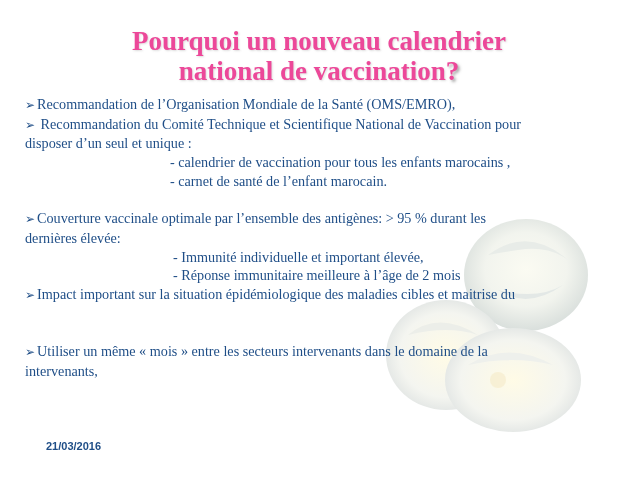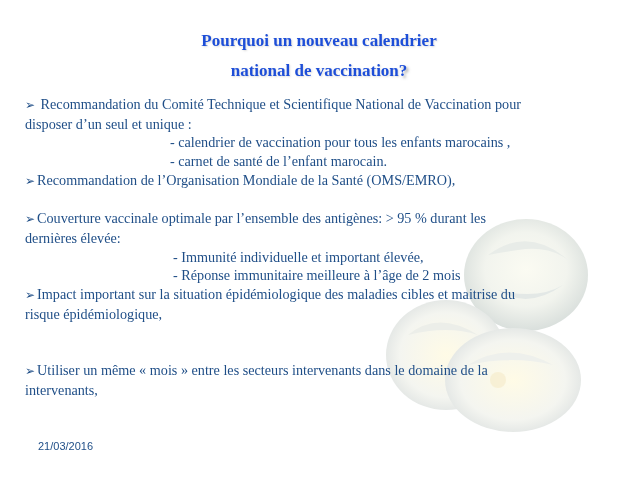--- a/index.html
+++ b/index.html
@@ -4,23 +4,23 @@
   <style>
     html, body { margin: 0; padding: 0; }
     body {
       width: 638px; height: 479px; background: #ffffff;
       position: relative; overflow: hidden;
       font-family: "Liberation Serif", "DejaVu Serif", serif;
     }
     .slide { position: absolute; inset: 0; background: #fff; }
     .title {
       position: absolute; left: 0; top: 26px; width: 638px;
-      text-align: center; color: #1d4ed8;
+      text-align: center; color: #ec4899;
       font-family: "Liberation Serif", serif; font-weight: bold;
-      font-size: 17px; line-height: 30px;
+      font-size: 27px; line-height: 30px;
       text-shadow: 1px 1px 2px rgba(120,120,120,0.25);
     }
     .title .line { display: block; }
     .title .qmark { text-shadow: 2px 2px 3px rgba(90,90,90,0.55); }
 
     .roses { position: absolute; left: 378px; top: 215px; width: 250px; height: 220px; }
 
     .body {
       position: absolute; left: 25px; top: 95px; width: 600px;
       color: #1f4e87; font-size: 14.2px; line-height: 18.7px;
@@ -28,21 +28,21 @@
     .p { display: block; white-space: nowrap; }
     .sub { padding-left: 145px; }
     .sub2 { padding-left: 148px; }
     .gap { height: 18.7px; }
     .arrow { font-size: 12px; margin-right: 2px; }
 
     .footer {
       position: absolute; top: 440px; color: #1f4e87;
       font-family: "Liberation Sans", "DejaVu Sans", sans-serif; font-size: 11px;
     }
-    .footer.date { left: 38px; }
+    .footer.date { left: 46px; font-weight: bold; }
     .footer.page { left: 558px; margin-top: 48px; }
   </style>
 </head>
 <body>
 
 <div class="slide">
 
   <svg class="roses" viewBox="0 0 250 220">
     <defs>
       <radialGradient id="rg1" cx="50%" cy="45%" r="55%">
@@ -67,41 +67,40 @@
   </svg>
 
   <div class="title">
     <span class="line">Pourquoi un nouveau calendrier</span>
     <span class="line"><span>national de vaccination</span><span class="qmark">?</span></span>
   </div>
 
   <div class="body">
 
     <div>
+      <span class="p"><span class="arrow">➢</span><span>Recommandation de l’Organisation Mondiale de la Santé (OMS/EMRO),</span></span>
+    </div>
+
+    <div>
       <span class="p"><span class="arrow">➢</span><span> Recommandation du Comité Technique et Scientifique National de Vaccination pour</span></span>
       <span class="p">disposer d’un seul et unique :</span>
       <span class="p sub">- calendrier de vaccination pour tous les enfants marocains ,</span>
       <span class="p sub">- carnet de santé de l’enfant marocain.</span>
-    </div>
-
-    <div>
-      <span class="p"><span class="arrow">➢</span><span>Recommandation de l’Organisation Mondiale de la Santé (OMS/EMRO),</span></span>
     </div>
     <div class="gap"></div>
 
     <div>
       <span class="p"><span class="arrow">➢</span><span>Couverture vaccinale optimale par l’ensemble des antigènes: &gt; 95 % durant les</span></span>
       <span class="p">dernières élevée:</span>
       <span class="p sub2">- Immunité individuelle et important élevée,</span>
       <span class="p sub2">- Réponse immunitaire meilleure à l’âge de 2 mois</span>
     </div>
 
     <div>
       <span class="p"><span class="arrow">➢</span><span>Impact important sur la situation épidémiologique des maladies cibles et maitrise du</span></span>
-      <span class="p">risque épidémiologique,</span>
     </div>
     <div class="gap"></div>
 
     <div class="gap"></div>
 
     <div>
       <span class="p"><span class="arrow">➢</span><span>Utiliser un même « mois » entre les secteurs intervenants dans le domaine de la</span></span>
       <span class="p">intervenants,</span>
     </div>
   </div>

